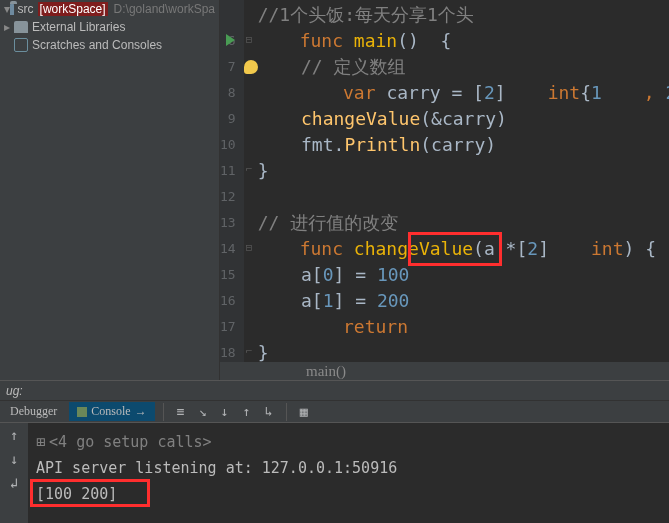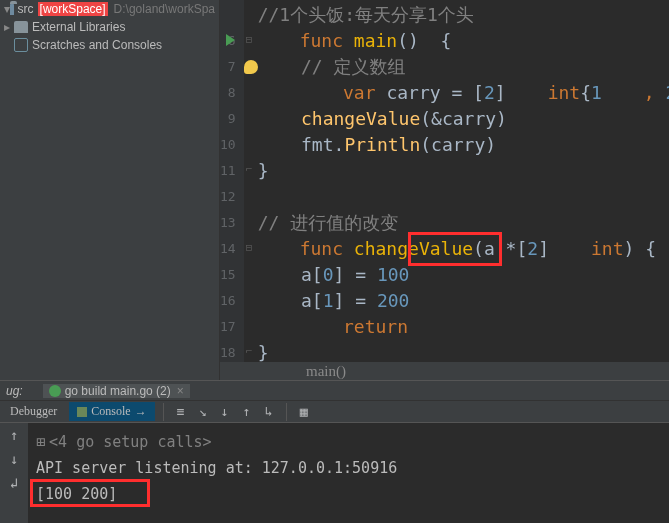--- a/index.html
+++ b/index.html
@@ -19,21 +19,21 @@
     background: #3c3f41;
     border-right: 1px solid #323232;
   }
   .project-item {
     display: flex; align-items: center;
     padding: 2px 4px;
     color: #bbbbbb;
     font-family: "Segoe UI", Arial, sans-serif;
     font-size: 12px;
   }
-  .project-item .sel { background: #ef4444; color: #fff; padding: 0 2px; }
+  .project-item .sel { background: #7f1d1d; color: #fff; padding: 0 2px; }
   .project-item .dim { color: #787878; margin-left: 6px; }
   .tri { display:inline-block; width:10px; color:#888; }
   .folder-ico { background:#87939a; width:14px; height:12px; margin-right:4px; border-radius:2px 2px 0 0; position:relative; }
   .folder-ico.src { background:#6e8a9f; }
   .folder-ico::before { content:''; position:absolute; width:7px; height:3px; top:-2px; left:0; background:#87939a; border-radius:2px 2px 0 0; }
   .lib-ico::before { display:none; }
   .scratch-ico { width:14px; height:14px; margin-right:4px; border:1px solid #6b8e9d; border-radius:2px; background:transparent; }
 
   .editor {
     position: absolute;
@@ -244,25 +244,20 @@
     <div class="line"><span>}</span></div>
   </div>
 </div>
 
 <div class="crumb">main()</div>
 
 <div class="bottom">
   <div class="tabs-row">
     <span class="dbg-lbl">ug:</span>
     <span style="flex:0 0 14px"></span>
-    <div class="run-tab">
-      <span class="bug-ico"></span>
-      <span>go build main.go (2)</span>
-      <span class="close-x">×</span>
-    </div>
   </div>
   <div class="subtabs">
     <div class="subtab">Debugger</div>
     <div class="subtab active">
       <span class="cons-ico"></span>
       <span>Console</span>
       <span>→</span>
     </div>
     <span class="vsep"></span>
     <span class="toolbar-ico">≡</span>

